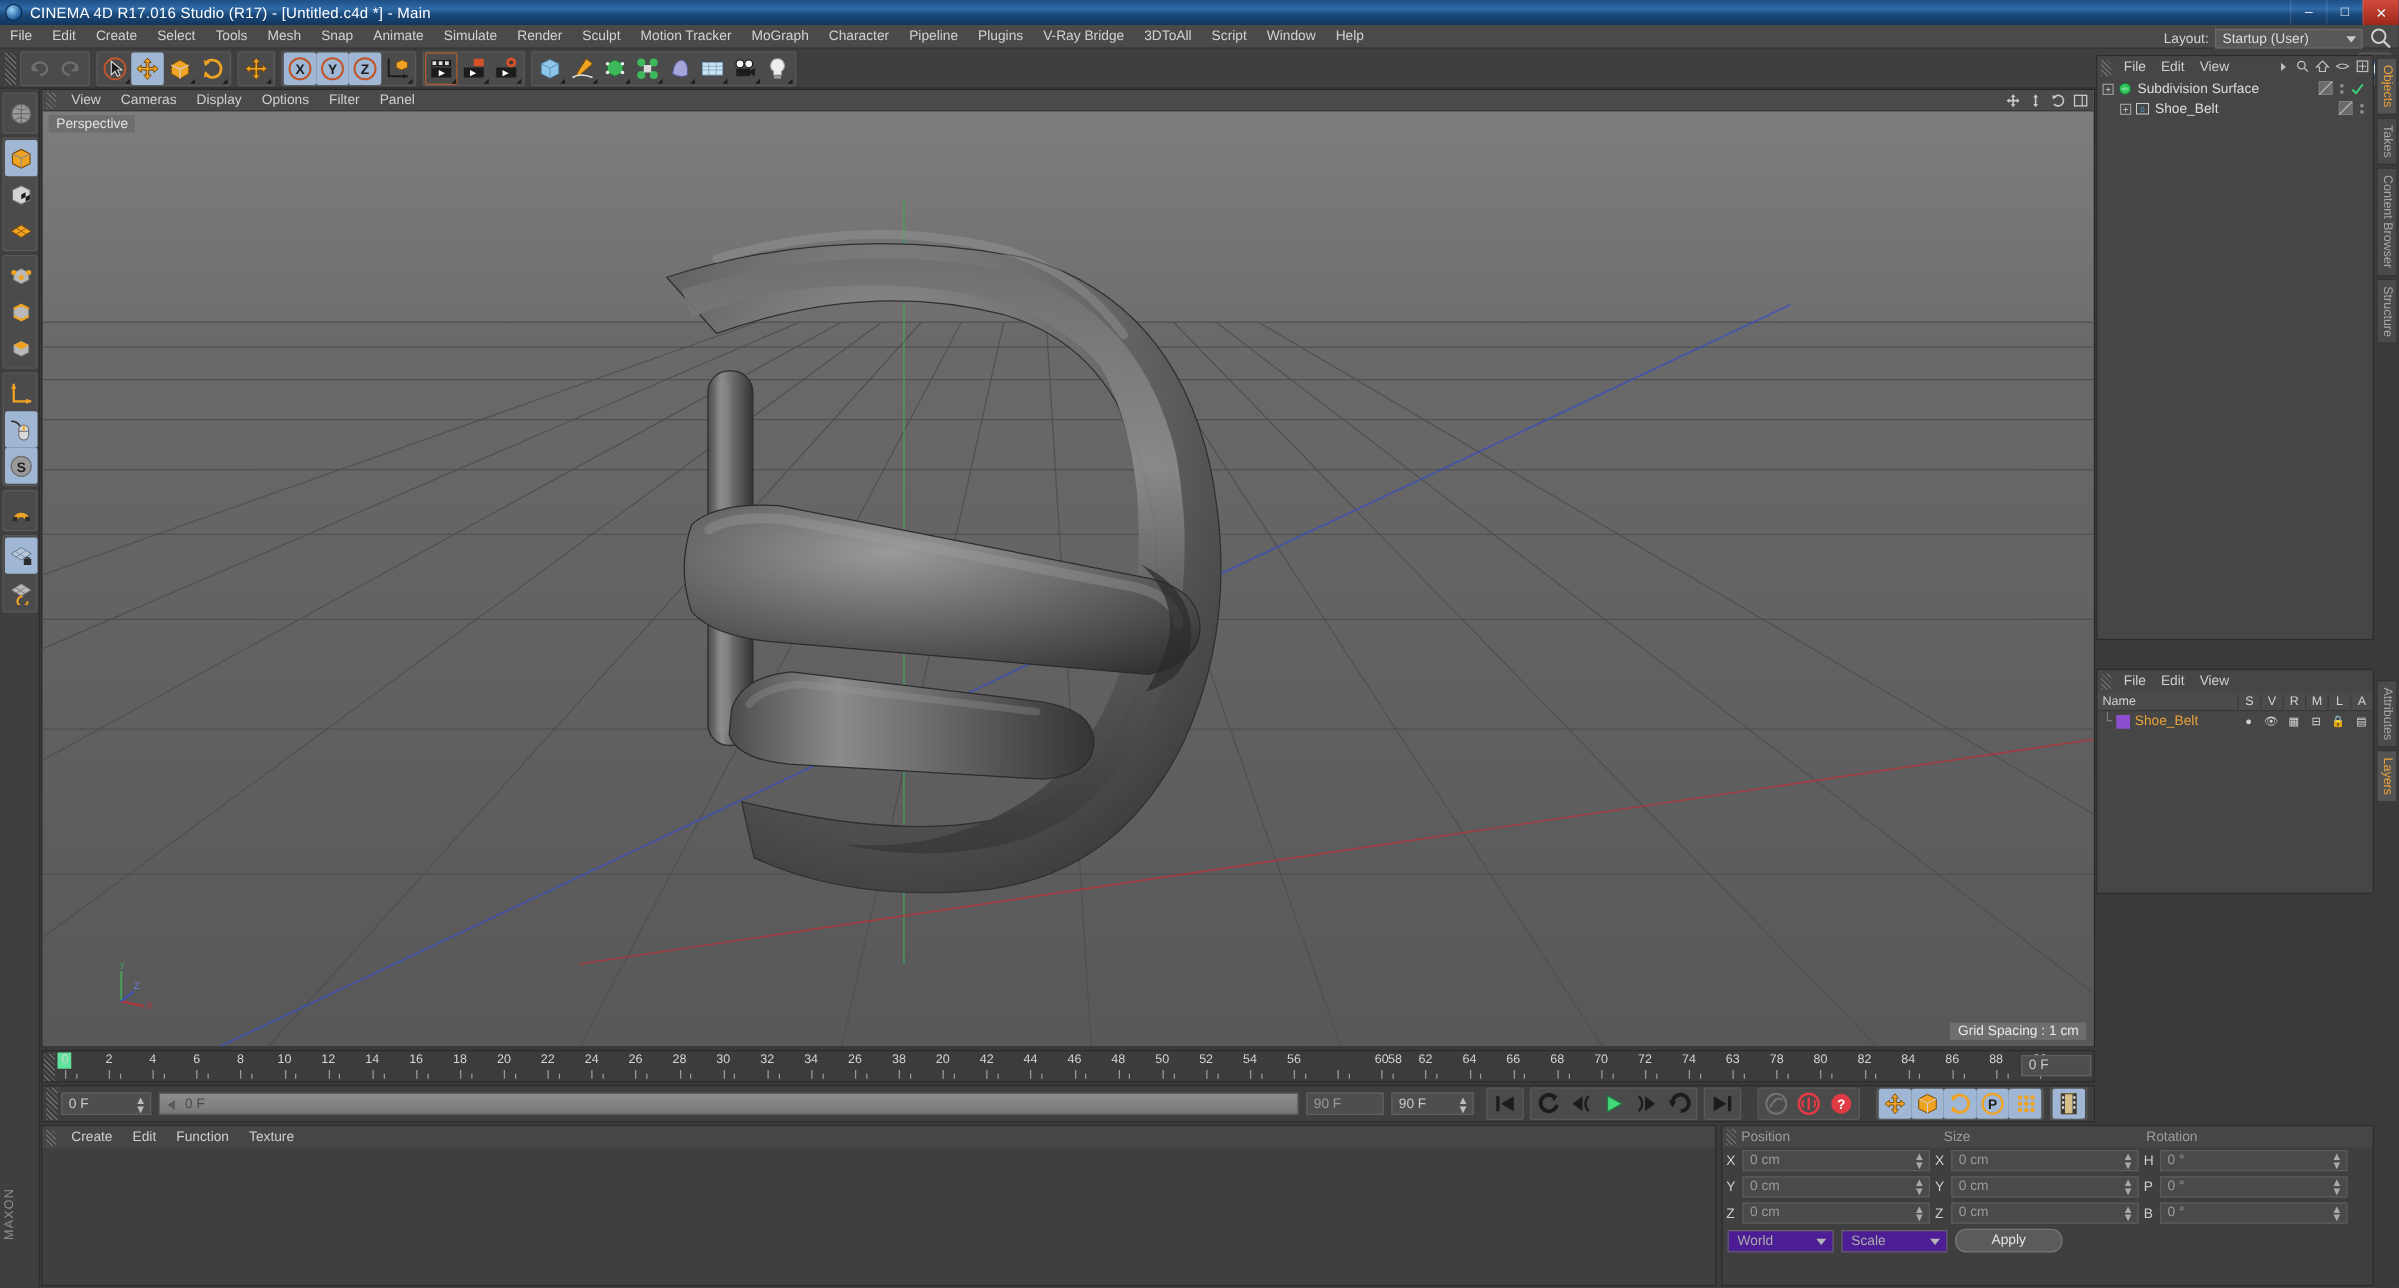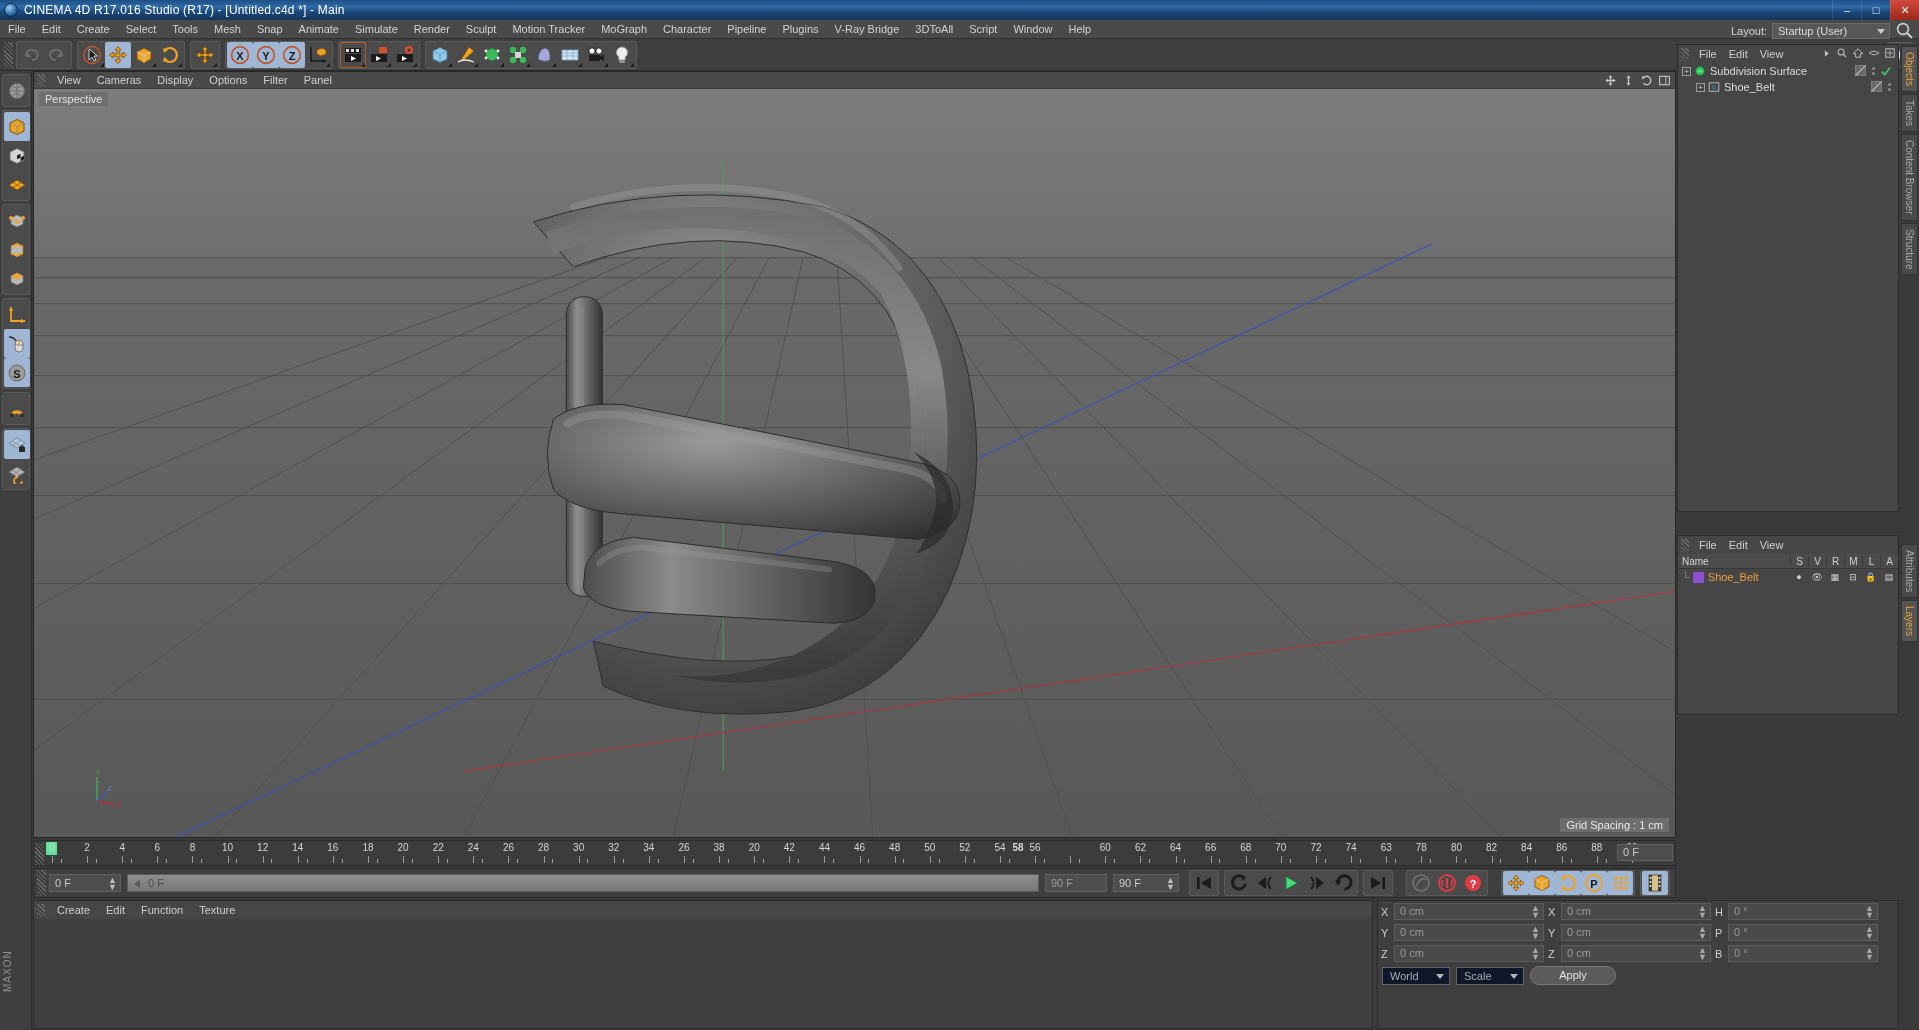--- a/index.html
+++ b/index.html
@@ -165,21 +165,21 @@
   #coordhead .g{ width:8px;height:13px;margin-right:4px;
     background-image:repeating-linear-gradient(45deg,#6b6b6b 0 1px,transparent 1px 3px);}
   #coordhead .lbl{ color:#9d9d9d; font-size:11px; width:162px; }
   .crow{ display:flex; align-items:center; height:21px; padding-left:3px; }
   .cax{ width:13px; color:#cfcfcf; font-size:11px; text-align:left;}
   .cfield{ width:150px; height:17px; background:#4a4a4a; border:1px solid #5c5c5c;
     color:#9b9b9b; font-size:11px; padding-left:5px; line-height:15px; position:relative;
     margin-right:4px;}
   .cfield .sp{ position:absolute; right:3px; top:1px; color:#a9a9a9; font-size:9px; line-height:7px;}
   #coordfoot{ display:flex; align-items:center; padding-left:4px; gap:6px; margin-top:2px;}
-  .cdd{ width:68px;height:18px;background:#0f172a;border:1px solid #636363;color:#aaa;
+  .cdd{ width:85px;height:18px;background:#4c1d95;border:1px solid #636363;color:#aaa;
     font-size:11px;padding-left:7px;line-height:16px;position:relative;}
   .cdd .arw{ position:absolute; right:5px; top:6px; width:0;height:0;
     border-left:4px solid transparent;border-right:4px solid transparent;border-top:5px solid #b5b5b5;}
   #applybtn{ width:86px;height:19px;background:#5b5b5b;border:1px solid #767676;border-radius:9px;
     color:#e4e4e4;font-size:11px;text-align:center;line-height:17px;}
 
   
   #rtabs{ position:absolute; right:0; top:44px; width:19px; bottom:0; background:#3a3a3a;}
   .vtab{ writing-mode:vertical-rl; font-size:10px; color:#a8a8a8; background:#4a4a4a;
     border:1px solid #333; padding:5px 2px; margin-bottom:2px; width:17px; text-align:center;}
@@ -733,21 +733,21 @@
       <div class="tick" style="left: 892.556px; height: 4px;"></div>
       <div class="tick-lbl" style="left: 918.889px;">52</div>
       <div class="tick" style="left: 918.889px; height: 7px;"></div>
       <div class="tick" style="left: 927.667px; height: 4px;"></div>
       <div class="tick-lbl" style="left: 954px;">54</div>
       <div class="tick" style="left: 954px; height: 7px;"></div>
       <div class="tick" style="left: 962.778px; height: 4px;"></div>
       <div class="tick-lbl" style="left: 989.111px;">56</div>
       <div class="tick" style="left: 989.111px; height: 7px;"></div>
       <div class="tick" style="left: 997.889px; height: 4px;"></div>
-      <div class="tick-lbl" style="left: 972px; font-weight: bold;">58</div>
+      <div class="tick-lbl" style="left: 1070px;">58</div>
       <div class="tick" style="left: 1024.22px; height: 7px;"></div>
       <div class="tick" style="left: 1033px; height: 4px;"></div>
       <div class="tick-lbl" style="left: 1059.33px;">60</div>
       <div class="tick" style="left: 1059.33px; height: 7px;"></div>
       <div class="tick" style="left: 1068.11px; height: 4px;"></div>
       <div class="tick-lbl" style="left: 1094.44px;">62</div>
       <div class="tick" style="left: 1094.44px; height: 7px;"></div>
       <div class="tick" style="left: 1103.22px; height: 4px;"></div>
       <div class="tick-lbl" style="left: 1129.56px;">64</div>
       <div class="tick" style="left: 1129.56px; height: 7px;"></div>
@@ -1054,20 +1054,26 @@
         <span class="cc" style="color: rgb(208, 208, 208); font-size: 9px;">👁</span>
         <span class="cc" style="color: rgb(208, 208, 208); font-size: 9px;">▦</span>
         <span class="cc" style="color: rgb(208, 208, 208); font-size: 9px;">⊟</span>
         <span class="cc" style="color: rgb(208, 208, 208); font-size: 9px;">🔒</span>
         <span class="cc" style="color: rgb(208, 208, 208); font-size: 9px;">▤</span>
       </div>
     </div>
 </div>
 
 <div id="coords">
+  <div id="coordhead">
+    <div class="g"></div>
+    <div class="lbl">Position</div>
+    <div class="lbl">Size</div>
+    <div class="lbl">Rotation</div>
+  </div>
   <div id="coordrows">
       <div class="crow">
         <div class="cax">X</div>
         <div class="cfield"><span>0 cm</span><span class="sp">▲<br>▼</span></div>
         <div class="cax">X</div>
         <div class="cfield"><span>0 cm</span><span class="sp">▲<br>▼</span></div>
         <div class="cax">H</div>
         <div class="cfield"><span>0 °</span><span class="sp">▲<br>▼</span></div>
       </div>
       <div class="crow">

